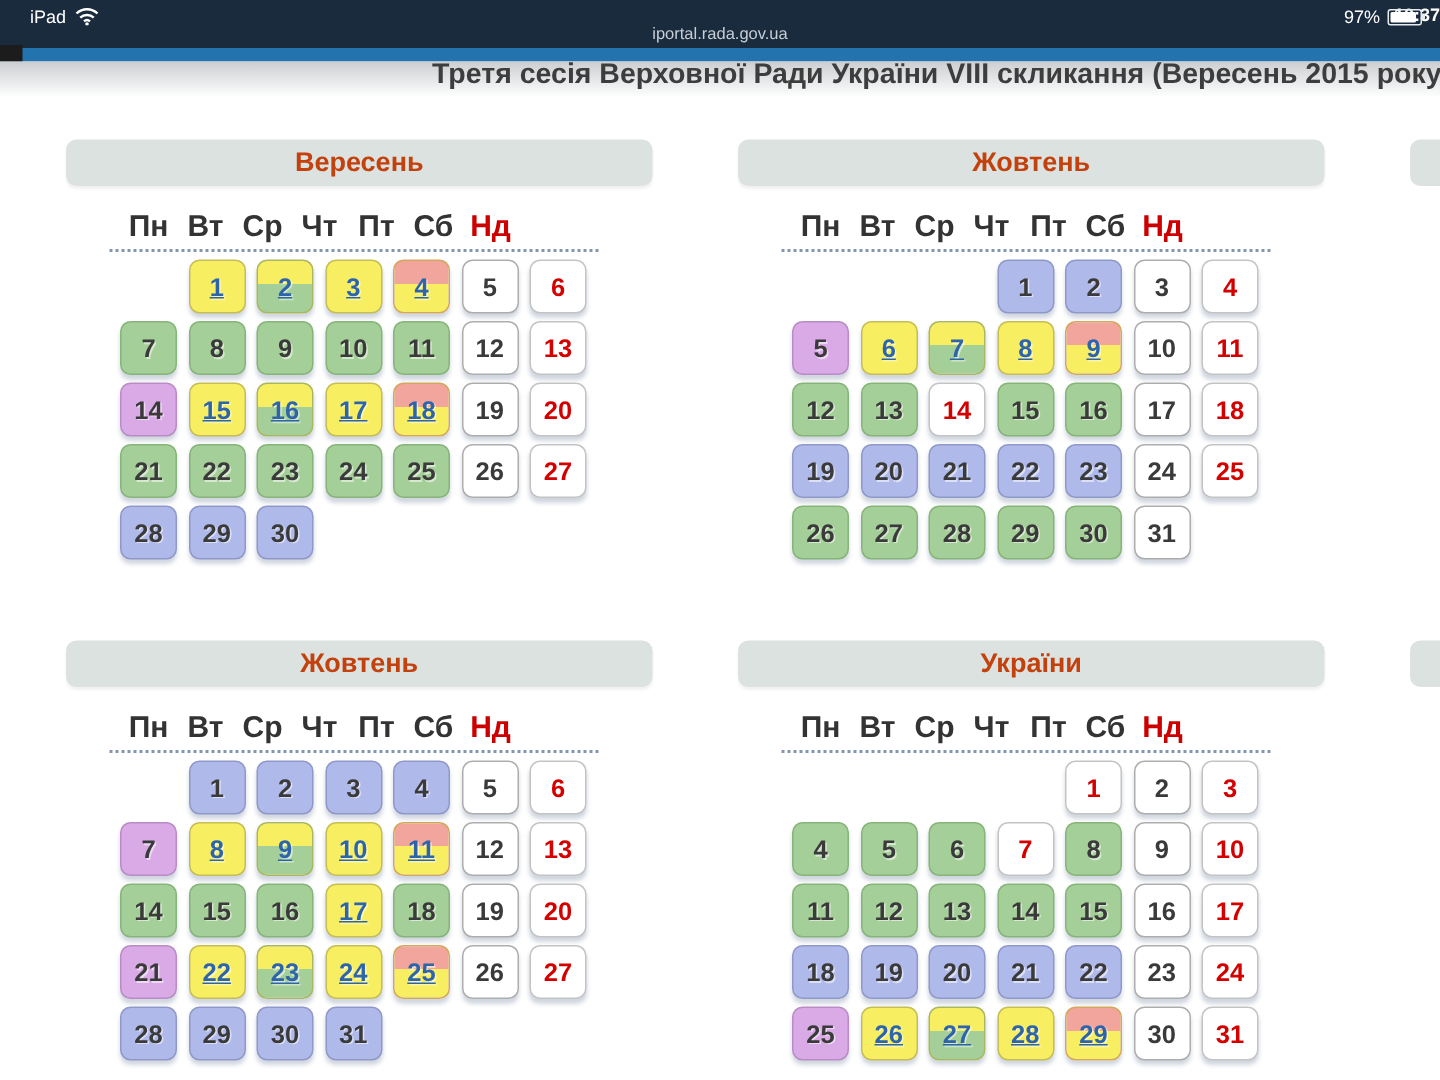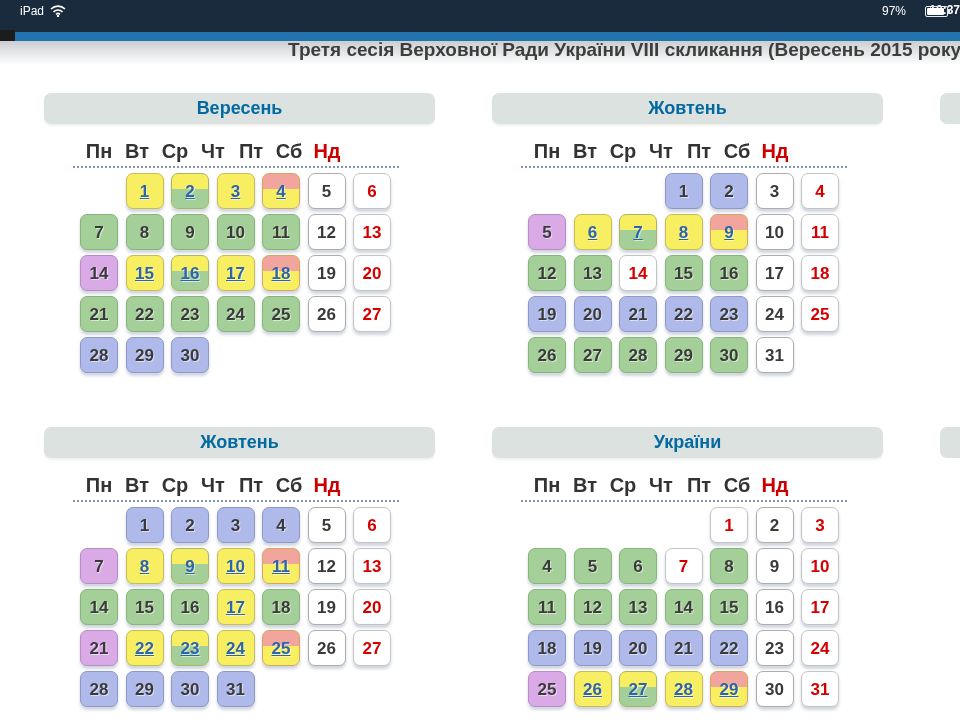--- a/index.html
+++ b/index.html
@@ -4,39 +4,39 @@
 <style>
   html,body{margin:0;padding:0;background:#fff;}
   #app{position:relative;width:960px;height:720px;overflow:hidden;background:#fff;
        font-family:"Liberation Sans","DejaVu Sans",sans-serif;}
 
   
   .statusbar{position:absolute;left:0;top:0;width:960px;height:32px;background:#1a2b3e;color:#fff;}
   .sb-left{position:absolute;left:20px;top:4px;font-size:12px;display:flex;align-items:center;gap:6px;}
   .sb-time{position:absolute;left:0;right:0;top:3px;text-align:right;font-size:12px;font-weight:bold;}
   .sb-url{position:absolute;left:0;right:0;top:17px;text-align:center;font-size:11px;color:#c7ced6;}
-  .sb-right{position:absolute;right:12px;top:4px;font-size:12px;display:flex;align-items:center;gap:19px;margin-left:32px;}
+  .sb-right{position:absolute;right:12px;top:4px;font-size:12px;display:flex;align-items:center;gap:5px;margin-left:32px;}
   .battery{position:relative;width:21px;height:9px;border:1px solid #e8ebee;border-radius:2px;}
   .battery .fill{position:absolute;left:1px;top:1px;bottom:1px;width:17px;background:#fff;border-radius:1px;}
   .battery .nub{position:absolute;right:-3px;top:2px;width:2px;height:4px;background:#e8ebee;border-radius:0 1px 1px 0;}
 
   
   .bluebar{position:absolute;left:0;top:32px;width:960px;height:9px;background:#2273ae;}
   .darkblock{position:absolute;left:0;top:30px;width:15px;height:11px;background:#1c1c1c;}
   .headgrad{position:absolute;left:0;top:41px;width:960px;height:24px;
             background:linear-gradient(#cbced1,#ffffff);}
   .page-title{position:absolute;left:288px;top:39px;font-size:19px;font-weight:bold;
               color:#3d3d3d;white-space:nowrap;}
 
   
   .calendar{position:absolute;width:391px;}
   #cal0{left:44px;top:93px;} #cal1{left:492px;top:93px;}
   #cal2{left:44px;top:427px;} #cal3{left:492px;top:427px;}
   .cal-header{height:31px;line-height:31px;border-radius:7px;background:#dce2e0;
-              text-align:center;font-size:18px;font-weight:bold;color:#0369a1;
+              text-align:center;font-size:18px;font-weight:bold;color:#c2410c;
               box-shadow:0 2px 2px rgba(0,0,0,0.06);}
   .weekdays{margin:16px 0 0 36px;width:311px;display:grid;
             grid-template-columns:repeat(7,38px);column-gap:0;
             font-size:20px;font-weight:bold;color:#333;text-align:center;height:20px;}
   .wd-sun{color:#cc0000;}
   .dotline{margin:6px 0 0 29px;width:326px;border-top:2px dotted #8495b0;height:0;}
   .cells{margin:5px 0 0 36px;display:grid;grid-template-columns:repeat(7,38px);
          grid-auto-rows:36px;column-gap:7.5px;row-gap:5px;}
   .cell{border-radius:7px;line-height:35px;text-align:center;font-size:17px;font-weight:bold;
         color:#3a3a3a;text-shadow:1px 1px 0 rgba(255,255,255,0.55);
@@ -66,20 +66,21 @@
     <div class="sb-left">
       <span>iPad</span>
       <svg width="16" height="12" viewBox="0 0 16 12">
         <path d="M1 4 A10 10 0 0 1 15 4" fill="none" stroke="#fff" stroke-width="1.6"></path>
         <path d="M3.5 6.8 A6.5 6.5 0 0 1 12.5 6.8" fill="none" stroke="#fff" stroke-width="1.6"></path>
         <path d="M6 9.3 A3 3 0 0 1 10 9.3" fill="none" stroke="#fff" stroke-width="1.6"></path>
         <circle cx="8" cy="11" r="1.2" fill="#fff"></circle>
       </svg>
     </div>
     <div class="sb-time">10:37</div>
+    <div class="sb-url">iportal.rada.gov.ua</div>
     <div class="sb-right">
       <span>97%</span>
       <span class="battery">
         <span class="fill"></span>
           <span class="nub"></span>
       </span>
     </div>
   </div>
 
   <div class="bluebar"></div>

